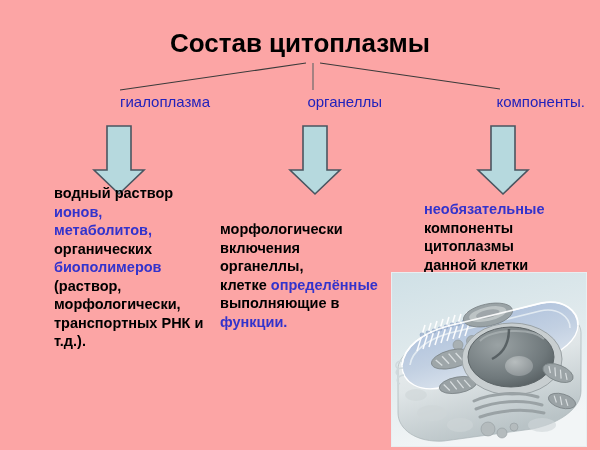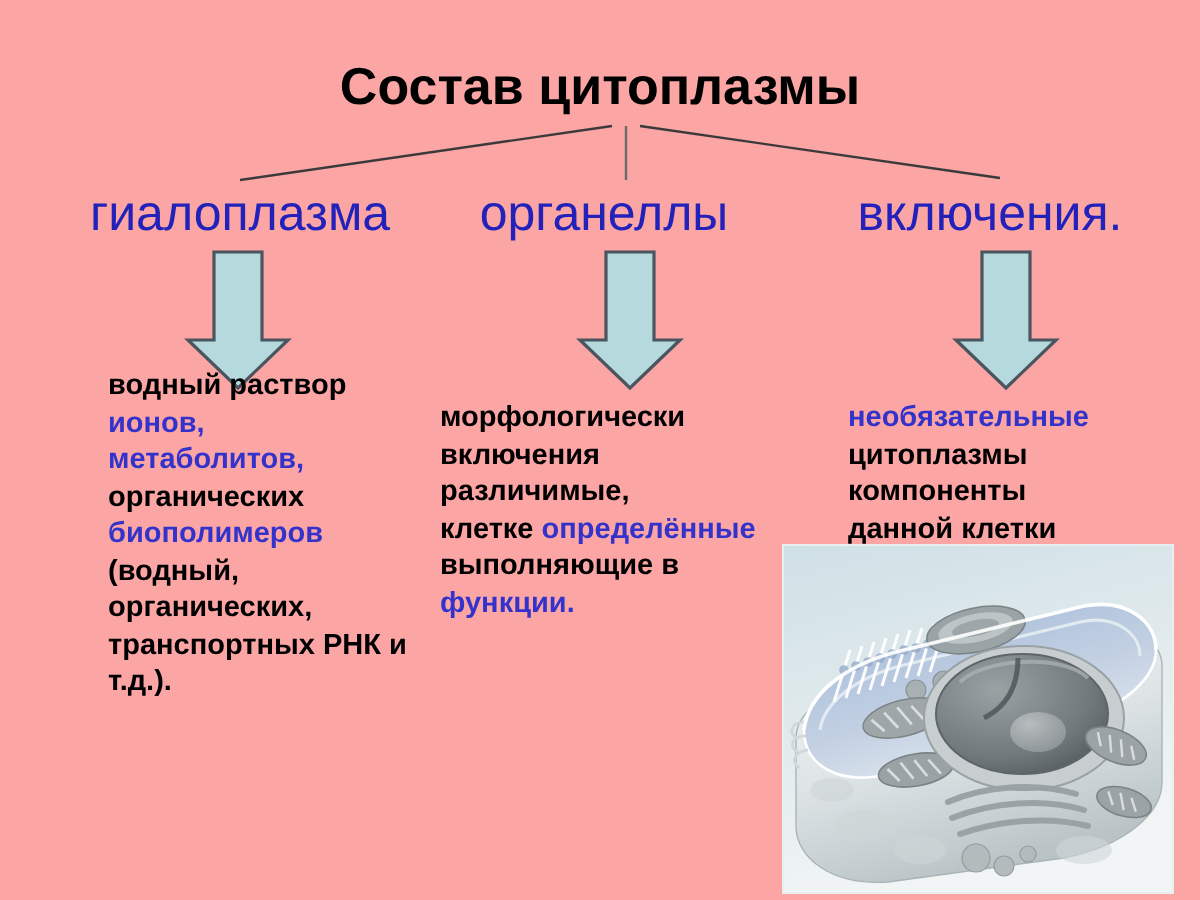--- a/index.html
+++ b/index.html
@@ -41,25 +41,25 @@
     top: 0;
     width: 600px;
     height: 450px;
     pointer-events: none;
   }
 
   
   .branch-label {
     position: absolute;
     font-family: "Liberation Sans", sans-serif;
-    font-size: 25px;
+    font-size: 15px;
     font-weight: normal;
     color: #2222bb;
     white-space: nowrap;
-    text-align: center;
+    text-align: right;
   }
   .branch-label.b0 { left: 30px;  top: 93px;  width: 180px; }
   .branch-label.b1 { left: 222px; top: 93px;  width: 160px; }
   .branch-label.b2 { left: 405px; top: 93px;  width: 180px; }
 
   
   .arrow {
     position: absolute;
     width: 60px;
     height: 72px;
@@ -71,21 +71,21 @@
   
   .block {
     position: absolute;
     font-family: "Liberation Sans", sans-serif;
     font-size: 14.5px;
     font-weight: bold;
     line-height: 18.5px;
     color: #000000;
   }
   .block.t0 { left: 54px;  top: 184px; width: 150px; }
-  .block.t1 { left: 220px; top: 200px; width: 168px; }
+  .block.t1 { left: 220px; top: 220px; width: 168px; }
   .block.t2 { left: 424px; top: 200px; width: 165px; }
   .block .hl { color: #3333cc; }
 
   
   .cell-figure {
     position: absolute;
     left: 391px;
     top: 272px;
     width: 194px;
     height: 173px;
@@ -111,47 +111,47 @@
   <div class="branch-label b0">гиалоплазма</div>
   <svg class="arrow a0" viewBox="0 0 60 72">
     <polygon points="18,2 42,2 42,46 55,46 30,70 5,46 18,46" fill="#b6d9de" stroke="#4a5560" stroke-width="1.6" stroke-linejoin="miter"></polygon>
   </svg>
   <div class="block t0">
       <div><span>водный раствор</span></div>
       <div><span class="hl">ионов,</span></div>
       <div><span class="hl">метаболитов,</span></div>
       <div><span>органических</span></div>
       <div><span class="hl">биополимеров</span></div>
-      <div><span>(водный,</span></div>
-      <div><span>органических,</span></div>
+      <div><span>(раствор,</span></div>
+      <div><span>морфологически,</span></div>
       <div><span>транспортных РНК и</span></div>
       <div><span>т.д.).</span></div>
     </div>
 
   <div class="branch-label b1">органеллы</div>
   <svg class="arrow a1" viewBox="0 0 60 72">
     <polygon points="18,2 42,2 42,46 55,46 30,70 5,46 18,46" fill="#b6d9de" stroke="#4a5560" stroke-width="1.6" stroke-linejoin="miter"></polygon>
   </svg>
   <div class="block t1">
       <div><span>морфологически</span></div>
       <div><span>включения</span></div>
-      <div><span>различимые,</span></div>
+      <div><span>органеллы,</span></div>
       <div><span>клетке </span><span class="hl">определённые</span></div>
       <div><span>выполняющие в</span></div>
       <div><span class="hl">функции.</span></div>
     </div>
 
-  <div class="branch-label b2">включения.</div>
+  <div class="branch-label b2">компоненты.</div>
   <svg class="arrow a2" viewBox="0 0 60 72">
     <polygon points="18,2 42,2 42,46 55,46 30,70 5,46 18,46" fill="#b6d9de" stroke="#4a5560" stroke-width="1.6" stroke-linejoin="miter"></polygon>
   </svg>
   <div class="block t2">
       <div><span class="hl">необязательные</span></div>
+      <div><span>компоненты</span></div>
       <div><span>цитоплазмы</span></div>
-      <div><span>компоненты</span></div>
       <div><span> данной клетки</span></div>
     </div>
 
   <div class="cell-figure">
     <svg viewBox="0 0 194 173" width="194" height="173">
       <defs>
         <linearGradient id="bgGrad" x1="0" y1="0" x2="0.3" y2="1">
           <stop offset="0%" stop-color="#cfe0e6"></stop>
           <stop offset="45%" stop-color="#dfe9ec"></stop>
           <stop offset="100%" stop-color="#f2f5f6"></stop>

